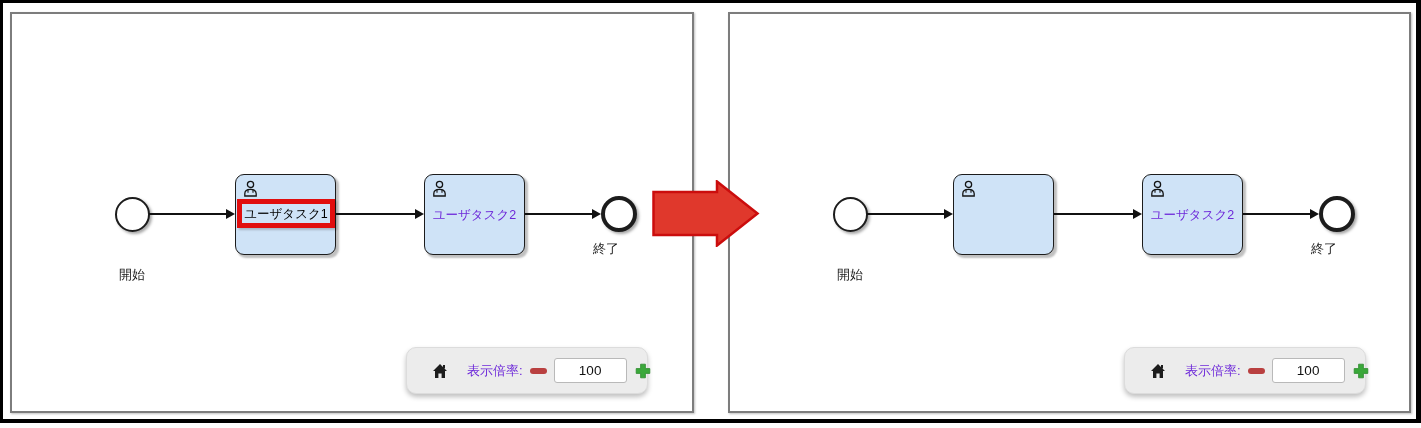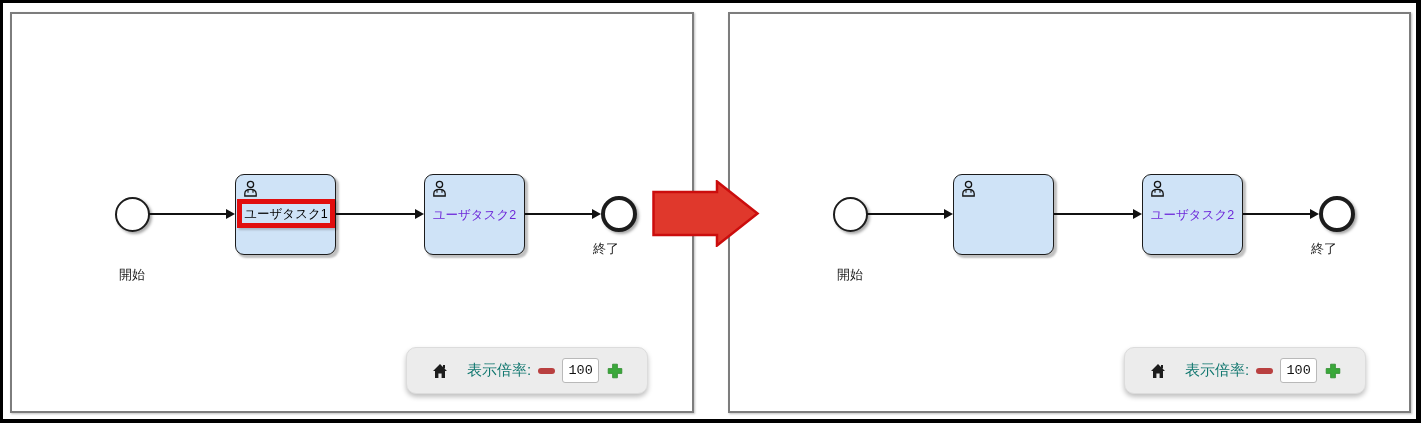--- a/index.html
+++ b/index.html
@@ -84,30 +84,30 @@
   .highlight-two-line { top:19px; height:48px; }
 
   
   .zoom-toolbar {
     position:absolute; left:394px; top:333px; width:242px; height:47px;
     background:#ececec; border:1px solid #dcdcdc; border-radius:10px;
     box-shadow:0 3px 5px rgba(0,0,0,0.25);
     display:flex; align-items:center; padding-left:25px;
   }
   .home-btn { width:16px; height:16px; margin-right:19px; cursor:pointer; display:flex; }
-  .zoom-label { font-size:15px; color:#0f766e; margin-right:7px; white-space:nowrap; }
+  .zoom-label { font-size:13px; color:#6d28d9; margin-right:7px; white-space:nowrap; }
   .minus-btn {
     width:17px; height:6px; border-radius:3px;
     background:var(--minus-button-red, #b94040);
     margin-right:7px; cursor:pointer; flex-shrink:0;
   }
   .zoom-input {
-    width:37px; height:25px; border:1px solid #b9b9b9; border-radius:3px;
+    width:73px; height:25px; border:1px solid #b9b9b9; border-radius:3px;
     text-align:center; font-size:13.5px; color:#111; background:#fff;
-    font-family:Liberation Mono, monospace;
+    font-family:Liberation Sans, sans-serif;
     margin-right:8px;
   }
   .plus-btn { width:16px; height:16px; cursor:pointer; display:flex; }
 
   
   .transition-arrow { position:absolute; left:652px; top:180px; z-index:10; }
 </style>
 </head>
 <body>
 

